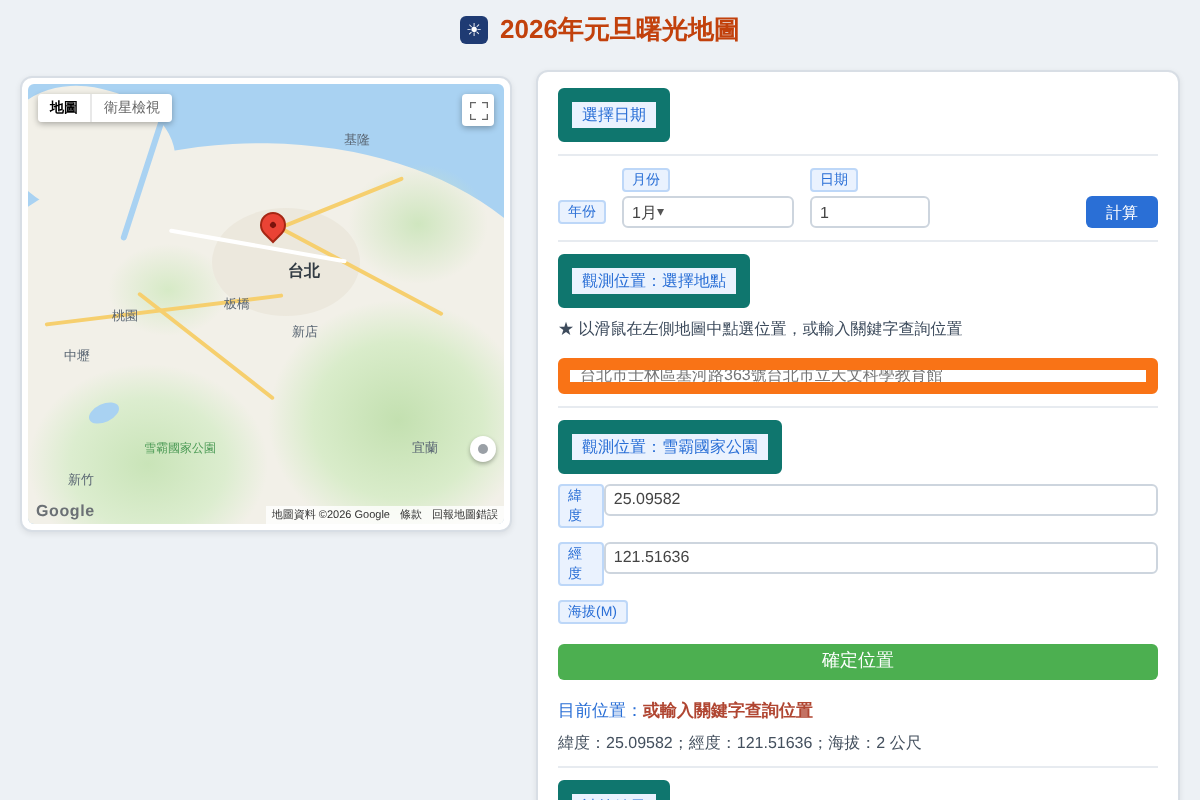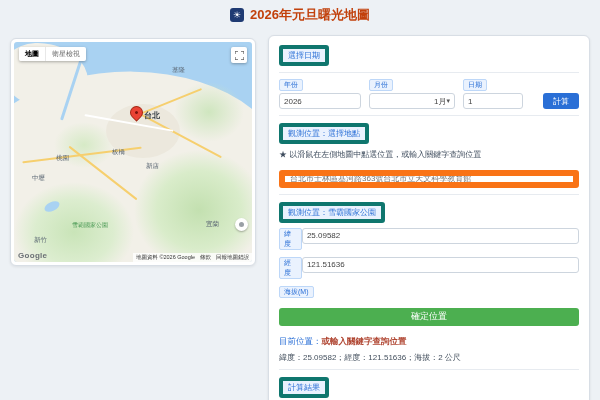--- a/index.html
+++ b/index.html
@@ -39,28 +39,28 @@
   .mt.active{font-weight:bold;color:#000}
   .mt.sat{color:#666;border-left:1px solid #e8e8e8}
   .fs-btn{position:absolute;right:5px;top:5px;width:16px;height:16px;background:#fff;border-radius:2px;box-shadow:0 1px 3px rgba(0,0,0,.3);display:flex;align-items:center;justify-content:center}
   .compass{position:absolute;right:4px;top:176px;width:13px;height:13px;background:#fff;border-radius:50%;box-shadow:0 1px 2px rgba(0,0,0,.3);display:flex;align-items:center;justify-content:center}
   .compass i{width:5px;height:5px;background:#9aa0a6;border-radius:50%}
   .glogo{position:absolute;left:4px;bottom:2px;font-size:8px;font-weight:bold;color:#6b7075;letter-spacing:.3px}
   .attr{position:absolute;right:0;bottom:0;background:rgba(255,255,255,.78);font-size:5.5px;color:#333;padding:1px 3px;display:flex;gap:5px}
 
   
   .right-card{position:absolute;left:268px;top:35px;width:322px;height:380px;background:#fff;border:1px solid #d8dee5;border-radius:6px;box-shadow:0 1px 3px rgba(0,0,0,.08);padding:8px 10px;box-sizing:border-box}
-  .badge{display:inline-block;background:#eaf2fe;border:4px solid #0f766e;color:#2a6fd6;font-size:8px;padding:1px 5px;border-radius:3px}
+  .badge{display:inline-block;background:#eaf2fe;border:7px solid #0f766e;color:#2a6fd6;font-size:8px;padding:1px 5px;border-radius:3px}
   .chip{display:inline-block;background:#eaf2fe;border:1px solid #bdd7f8;color:#2a6fd6;font-size:7px;padding:0 4px;border-radius:2px;margin-bottom:2px;align-self:flex-start}
   hr.div{border:none;border-top:1px solid #e7ebf0;margin:6px 0}
   .fields{display:flex;align-items:flex-end;gap:8px}
   .field{display:flex;flex-direction:column}
   input.box{border:1px solid #cdd5de;border-radius:3px;height:16px;font-size:8px;color:#444;padding:0 4px;box-sizing:border-box;background:#fff;font-family:inherit}
   .w-year{width:82px}.w-day{width:60px}
-  .selectbox{width:86px;height:16px;border:1px solid #cdd5de;border-radius:3px;font-size:8px;color:#444;padding:0 4px;box-sizing:border-box;background:#fff;display:flex;align-items:center;justify-content:flex-end}
+  .selectbox{width:86px;height:16px;border:1px solid #cdd5de;border-radius:3px;font-size:8px;color:#444;padding:0 4px;box-sizing:border-box;background:#fff;display:flex;align-items:center;justify-content:flex-start}
   .caret{color:#555;font-size:7px}
   .btn-calc{margin-left:auto;background:#2a6fd6;color:#fff;font-size:8px;border:none;border-radius:3px;height:16px;padding:0 10px;font-family:inherit}
   .hint{font-size:8px;color:#3d4b5c;margin:5px 0 7px}
   .search{width:100%;height:18px;border:6px solid #f97316;border-radius:3px;font-size:8px;padding:0 5px;box-sizing:border-box;font-family:inherit;color:#444}
   .coord{display:flex;margin-top:5px}
   .full{width:100%}
   .btn-confirm{width:100%;height:18px;background:#4caf50;color:#fff;font-size:9px;font-weight:normal;border:none;border-radius:3px;margin-top:8px;font-family:inherit}
   .loc{font-size:8.5px;margin-top:10px}
   .loc-prefix{color:#2a6fd6;font-weight:normal}
   .loc-name{color:#b04632;font-weight:bold}
@@ -88,21 +88,21 @@
       <div class="river"></div>
       <div class="lake"></div>
       <div class="road r1"></div>
       <div class="road r2"></div>
       <div class="road r3"></div>
       <div class="road r4"></div>
       <div class="road r5"></div>
 
       <span class="mlabel" style="left:30px;top:12px">淡水</span>
       <span class="mlabel" style="left:158px;top:24px">基隆</span>
-      <span class="mlabel big" style="left:130px;top:68px">台北</span>
+      <span class="mlabel big" style="left:130px;top:88px">台北</span>
       <span class="mlabel" style="left:98px;top:106px">板橋</span>
       <span class="mlabel" style="left:132px;top:120px">新店</span>
       <span class="mlabel" style="left:42px;top:112px">桃園</span>
       <span class="mlabel" style="left:18px;top:132px">中壢</span>
       <span class="mlabel" style="left:192px;top:178px">宜蘭</span>
       <span class="mlabel" style="left:20px;top:194px">新竹</span>
       <span class="mlabel green" style="left:58px;top:180px">雪霸國家公園</span>
 
       <div class="pin">
           <i></i>
@@ -134,21 +134,20 @@
   </div>
 
   <div class="right-card">
 
     <span class="badge">選擇日期</span>
     <hr class="div">
 
     <div class="fields">
       <div class="field">
         <span class="chip">年份</span>
-        <input class="box w-year" value="2026" style="">
       </div>
       <div class="field">
         <span class="chip">月份</span>
         <div class="selectbox">
           <span>1月</span>
           <span class="caret">▾</span>
         </div>
       </div>
       <div class="field">
         <span class="chip">日期</span>

